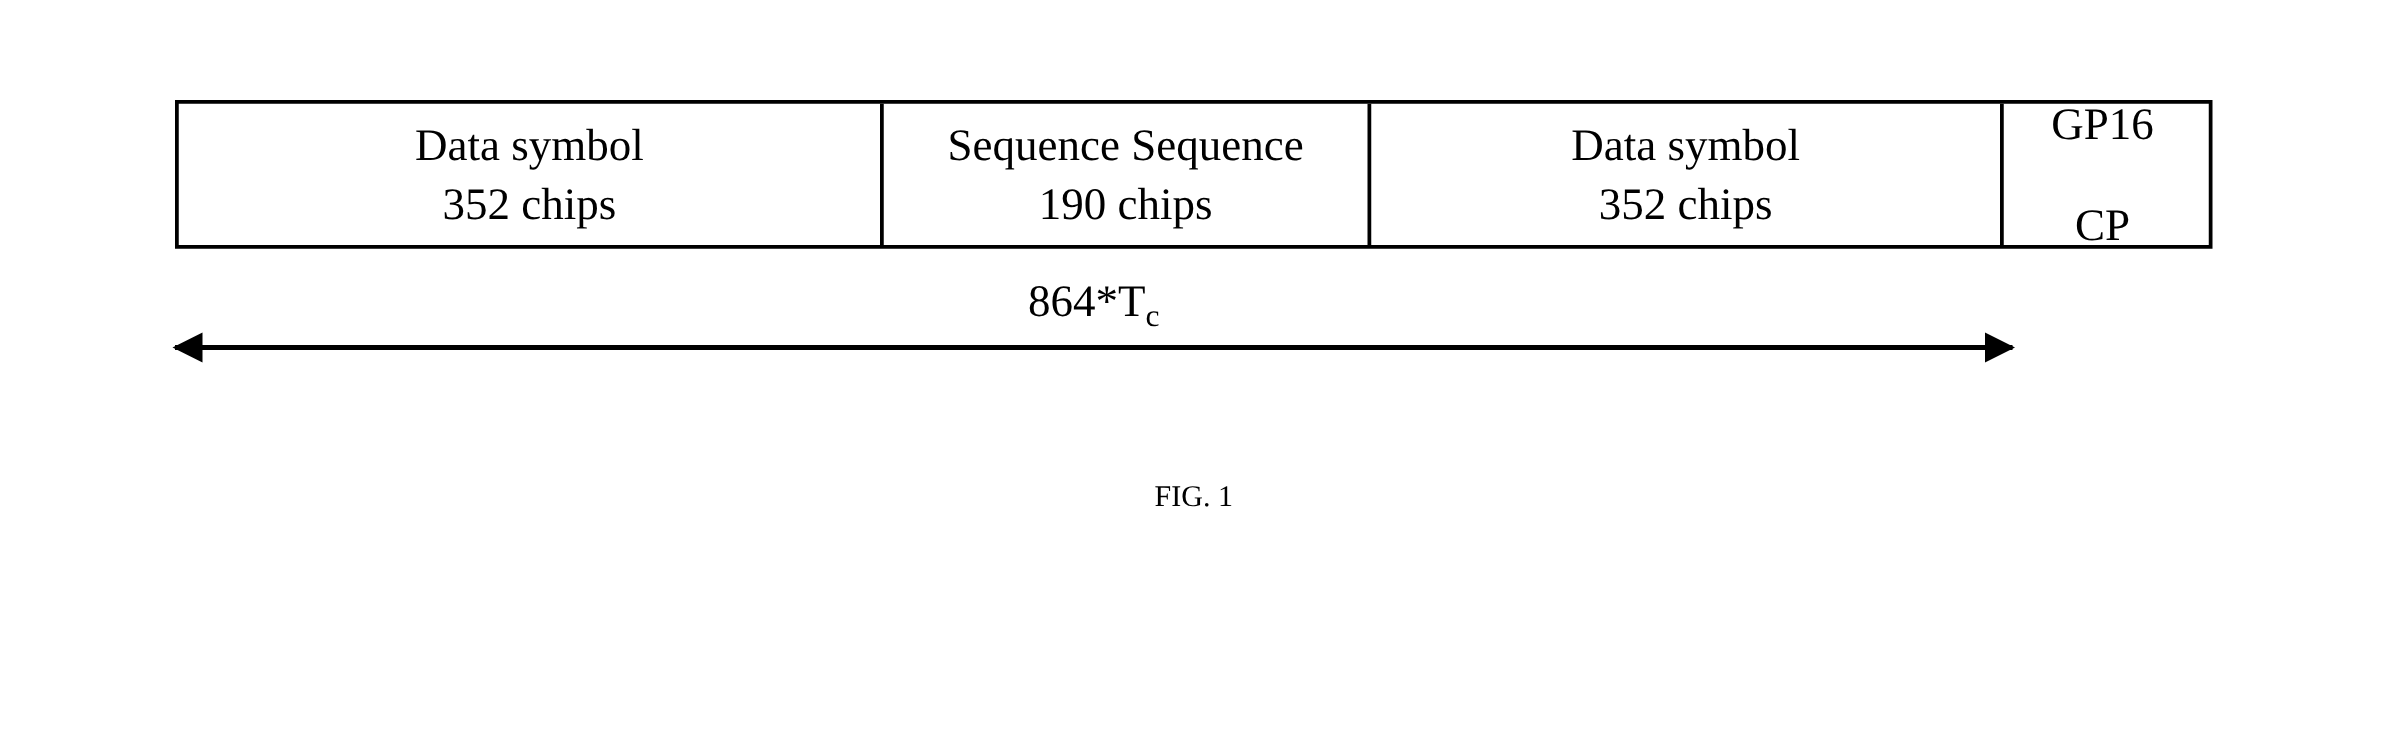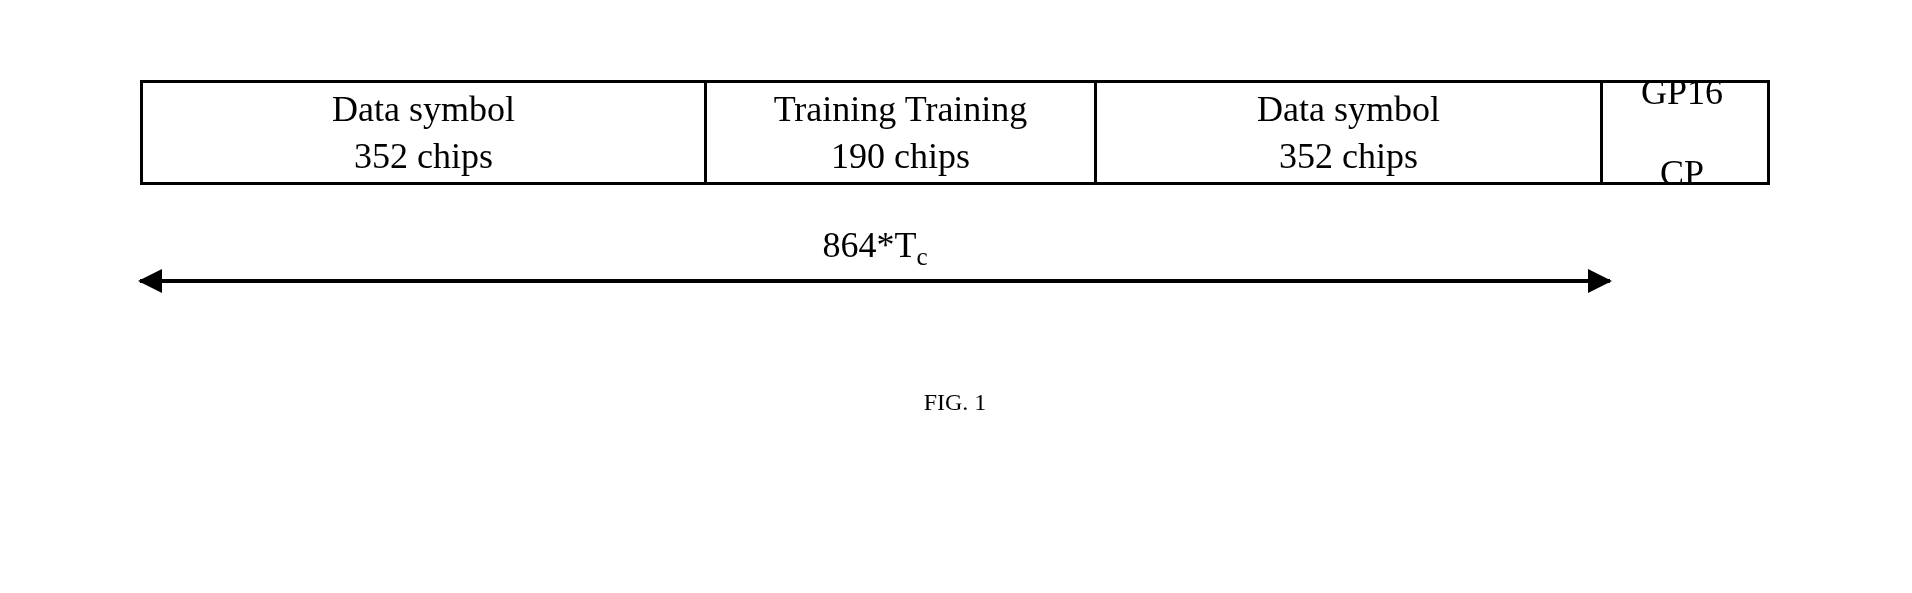--- a/index.html
+++ b/index.html
@@ -16,21 +16,21 @@
     }
     .container {
       position: absolute;
       top: 80px;
       left: 140px;
       width: 1630px;
     }
     .frame-row {
       display: flex;
       border: 3px solid black;
-      height: 105px;
+      height: 119px;
     }
     .cell {
       border-right: 3px solid black;
       display: flex;
       flex-direction: column;
       justify-content: center;
       align-items: center;
       font-size: 36px;
       line-height: 1.3;
       text-align: center;
@@ -46,21 +46,21 @@
       width: 390px;
     }
     .cell-3 {
       width: 506px;
     }
     .cell-4 {
       width: 158px;
     }
     .arrow-row {
       position: relative;
-      margin-top: 39px;
+      margin-top: 21px;
       height: 70px;
       width: 1470px;
     }
     .arrow-label {
       text-align: center;
       font-size: 36px;
       margin-bottom: 8px;
     }
     .arrow {
       position: relative;
@@ -100,21 +100,21 @@
 </head>
 <body>
 
 <div class="container">
   <div class="frame-row">
     <div class="cell cell-1">
       <div>Data symbol</div>
       <div>352 chips</div>
     </div>
     <div class="cell cell-2">
-      <div>Training Training</div>
+      <div>Sequence Sequence</div>
       <div>190 chips</div>
     </div>
     <div class="cell cell-3">
       <div>Data symbol</div>
       <div>352 chips</div>
     </div>
     <div class="cell cell-4">
       <div>GP16</div>
       <div>CP</div>
     </div>

